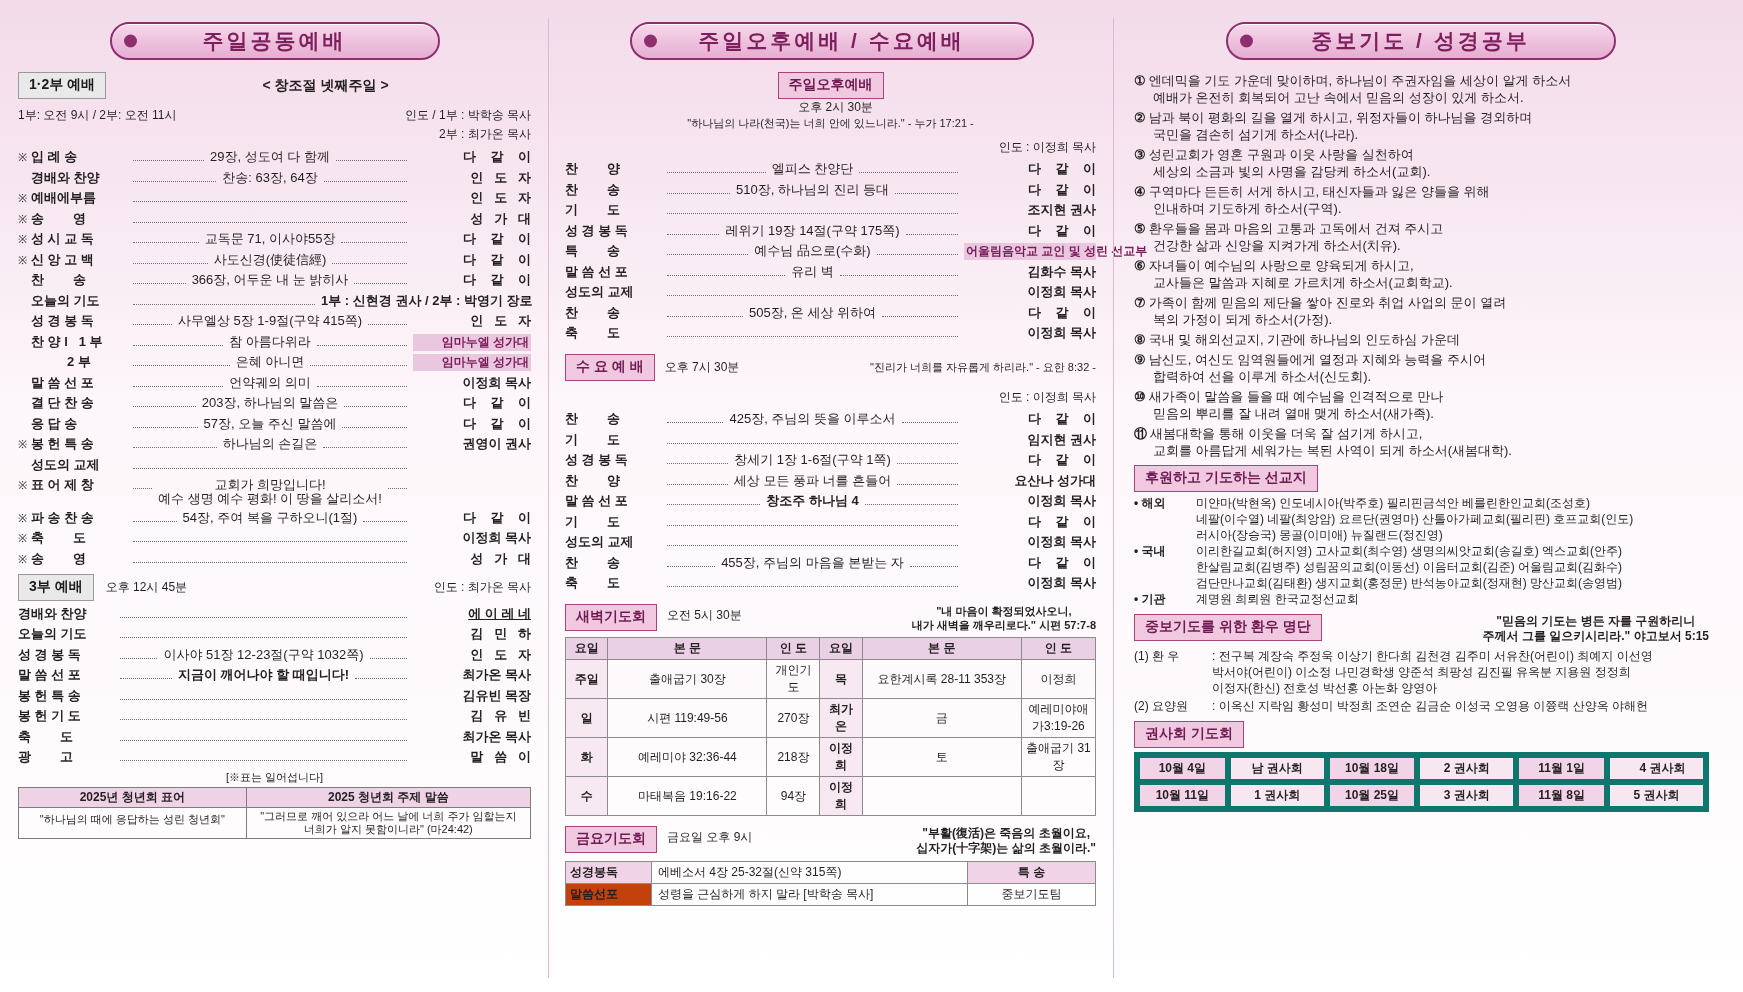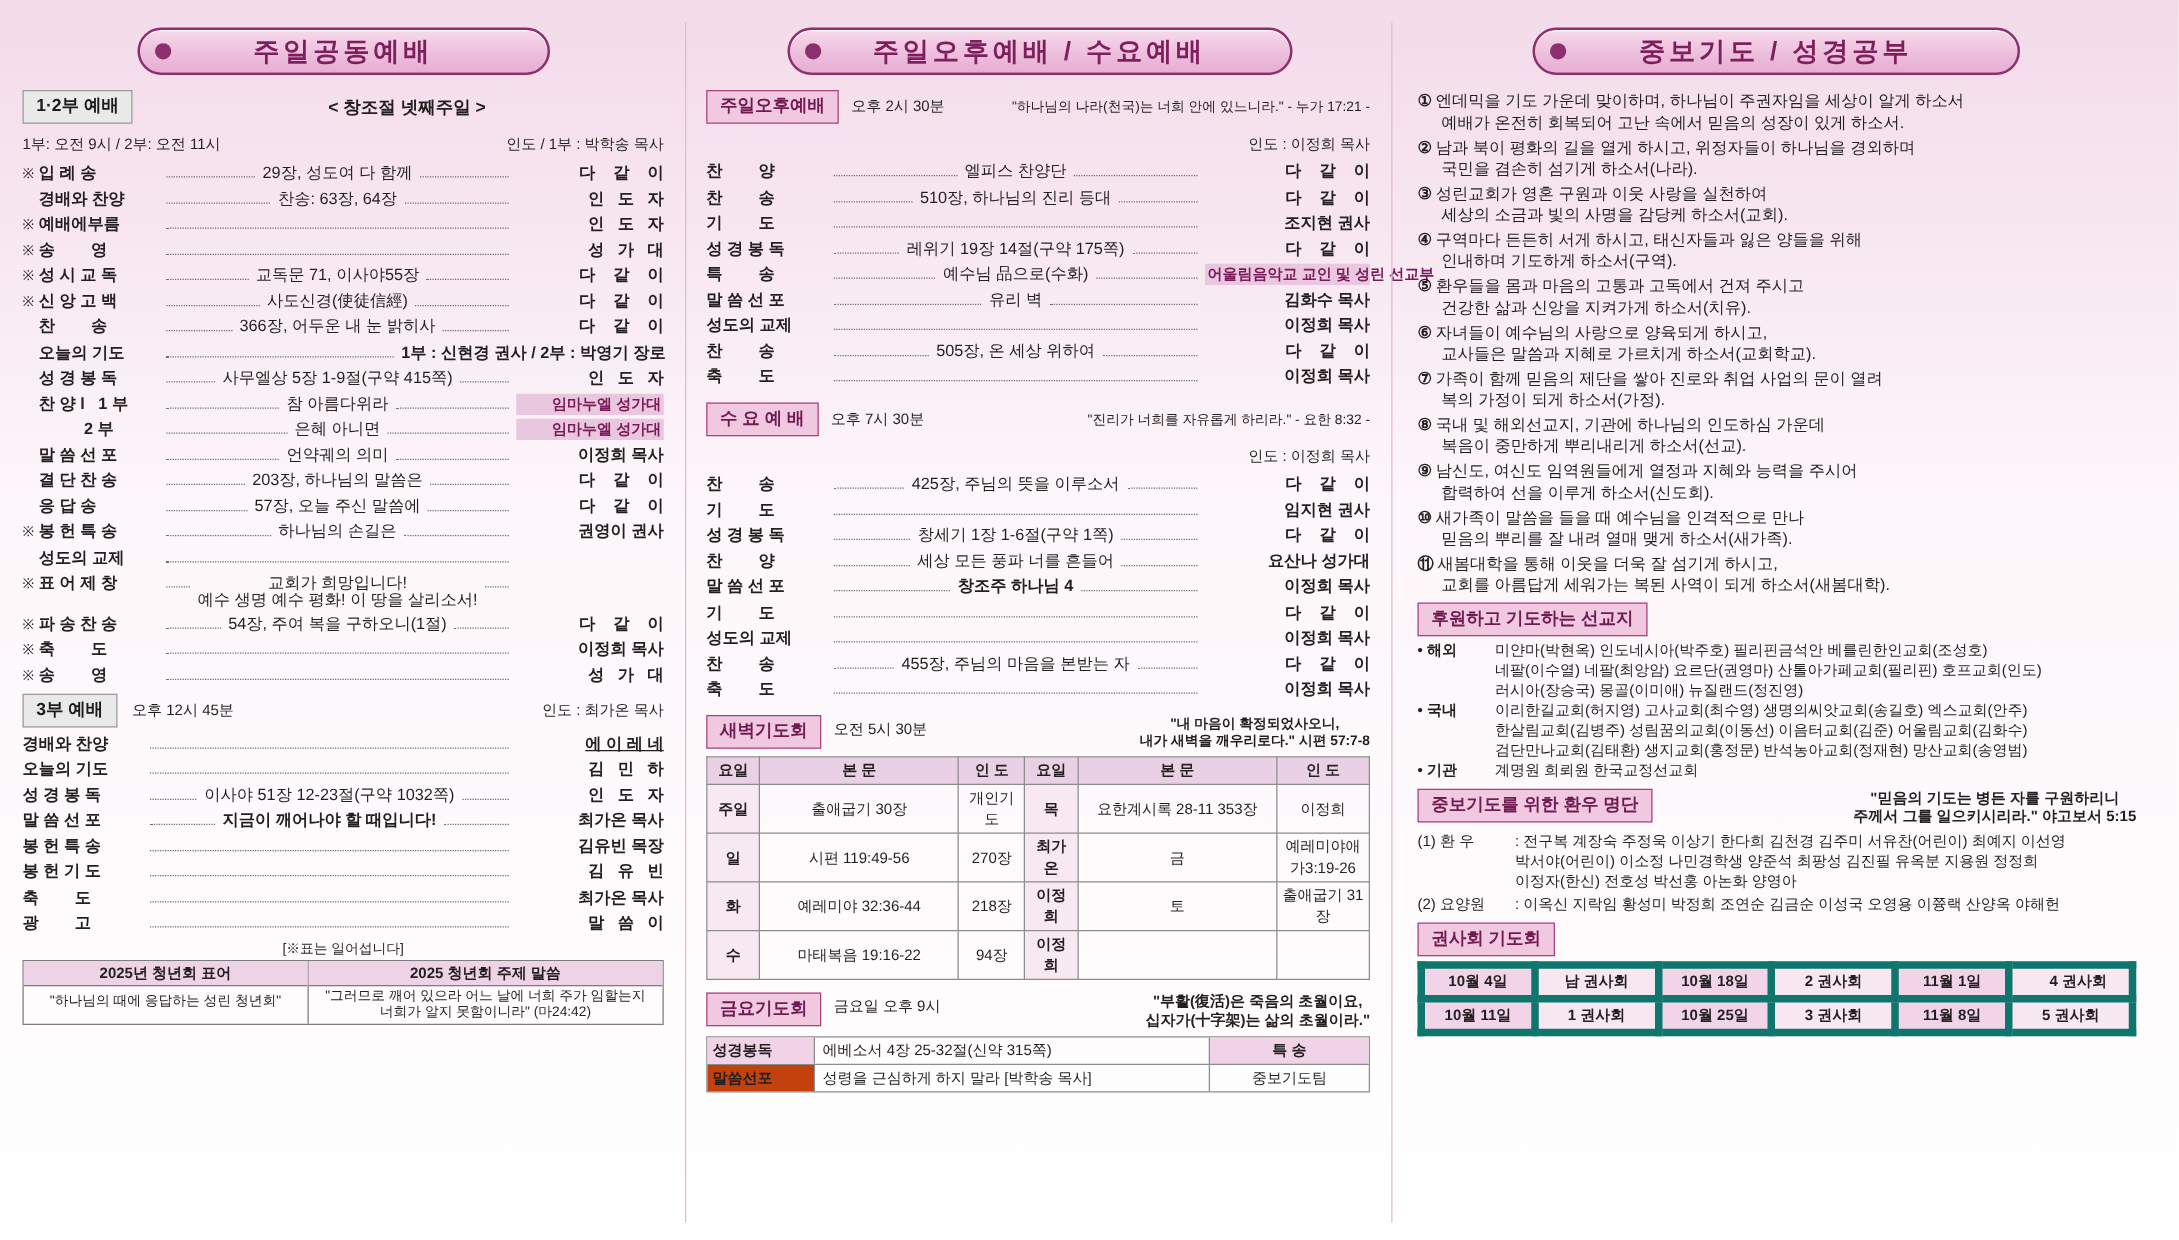--- a/index.html
+++ b/index.html
@@ -105,20 +105,21 @@
       <div style="display:flex; align-items:center;">
         <span class="chip">1·2부 예배</span>
         <span style="flex:1 1 auto; text-align:center; font-weight:bold; font-size:14px; padding-left:14px;">&lt; 창조절 넷째주일 &gt;</span>
       </div>
 
       <div style="display:flex; margin-top:8px;">
         <span class="tiny" style="font-size:12px;">1부: 오전 9시 / 2부: 오전 11시</span>
         <span style="flex:1 1 auto;"></span>
         <span style="font-size:12px;">인도 / 1부 : 박학송 목사</span>
       </div>
+      <div style="text-align:right; font-size:12px; margin-top:2px;">2부 : 최가온 목사</div>
 
       <div id="c1rows" style="margin-top:5px;">
           <div class="lr">
             <span class="mark" style="width: 13px; flex: 0 0 13px;">※</span>
             <span class="n bold" style="width: 96px; flex: 0 0 96px; white-space: pre;">입 례 송</span>
             <span class="fill"></span>
             <span style="white-space: pre-line; text-align: center; line-height: 14px;">29장, 성도여 다 함께</span>
             <span class="fill"></span>
             <span class="bold" style="text-align: right; white-space: pre; width: 118px; flex: 0 0 118px;">다    같    이</span>
           </div>
@@ -337,21 +338,21 @@
   </div>
 
   <div class="col col2">
     <div class="banner b2">
       <span class="bullet"></span>
       <span class="btxt">주일오후예배 / 수요예배</span>
     </div>
 
     <div style="padding: 12px 18px 0 16px;">
 
-      <div style="display:flex; align-items:center;">
+      <div style="display:flex; align-items:center;flex-direction:column;">
         <span class="chip-pink">주일오후예배</span>
         <span style="font-size:12px; padding-left:10px;">오후 2시 30분</span>
         <span style="flex:1 1 auto;"></span>
         <span style="font-size:11px;">"하나님의 나라(천국)는 너희 안에 있느니라." - 누가 17:21 -</span>
       </div>
       <div style="text-align:right; font-size:12px; margin-top:8px;">인도 : 이정희 목사</div>
       <div id="c2rows1" style="margin-top:4px;">
           <div class="lr">
             <span class="n bold" style="width: 96px; flex: 0 0 96px; white-space: pre;">찬        양</span>
             <span class="fill"></span>
@@ -567,21 +568,21 @@
 
     <div style="padding: 12px 18px 0 20px;">
       <ol class="circ" id="prayer-list">
           <li><span class="num">①</span><span>엔데믹을 기도 가운데 맞이하며, 하나님이 주권자임을 세상이 알게 하소서</span><span class="ind"><span>예배가 온전히 회복되어 고난 속에서 믿음의 성장이 있게 하소서.</span></span></li>
           <li><span class="num">②</span><span>남과 북이 평화의 길을 열게 하시고, 위정자들이 하나님을 경외하며</span><span class="ind"><span>국민을 겸손히 섬기게 하소서(나라).</span></span></li>
           <li><span class="num">③</span><span>성린교회가 영혼 구원과 이웃 사랑을 실천하여</span><span class="ind"><span>세상의 소금과 빛의 사명을 감당케 하소서(교회).</span></span></li>
           <li><span class="num">④</span><span>구역마다 든든히 서게 하시고, 태신자들과 잃은 양들을 위해</span><span class="ind"><span>인내하며 기도하게 하소서(구역).</span></span></li>
           <li><span class="num">⑤</span><span>환우들을 몸과 마음의 고통과 고독에서 건져 주시고</span><span class="ind"><span>건강한 삶과 신앙을 지켜가게 하소서(치유).</span></span></li>
           <li><span class="num">⑥</span><span>자녀들이 예수님의 사랑으로 양육되게 하시고,</span><span class="ind"><span>교사들은 말씀과 지혜로 가르치게 하소서(교회학교).</span></span></li>
           <li><span class="num">⑦</span><span>가족이 함께 믿음의 제단을 쌓아 진로와 취업 사업의 문이 열려</span><span class="ind"><span>복의 가정이 되게 하소서(가정).</span></span></li>
-          <li><span class="num">⑧</span><span>국내 및 해외선교지, 기관에 하나님의 인도하심 가운데</span><span class="ind"><span>복음이 중만하게 뿌리내리게 하소서(선교).</span></span></li>
+          <li><span class="num">⑧</span><span>국내 및 해외선교지, 기관에 하나님의 인도하심 가운데</span></li>
           <li><span class="num">⑨</span><span>남신도, 여신도 임역원들에게 열정과 지혜와 능력을 주시어</span><span class="ind"><span>합력하여 선을 이루게 하소서(신도회).</span></span></li>
           <li><span class="num">⑩</span><span>새가족이 말씀을 들을 때 예수님을 인격적으로 만나</span><span class="ind"><span>믿음의 뿌리를 잘 내려 열매 맺게 하소서(새가족).</span></span></li>
           <li><span class="num">⑪</span><span>새봄대학을 통해 이웃을 더욱 잘 섬기게 하시고,</span><span class="ind"><span>교회를 아름답게 세워가는 복된 사역이 되게 하소서(새봄대학).</span></span></li>
         </ol>
 
       <div style="margin-top:6px;">
         <span class="chip-pink">후원하고 기도하는 선교지</span>
       </div>
       <div id="mission-list" style="margin-top:3px;">
           <div class="miss-line" style="display: flex;">

